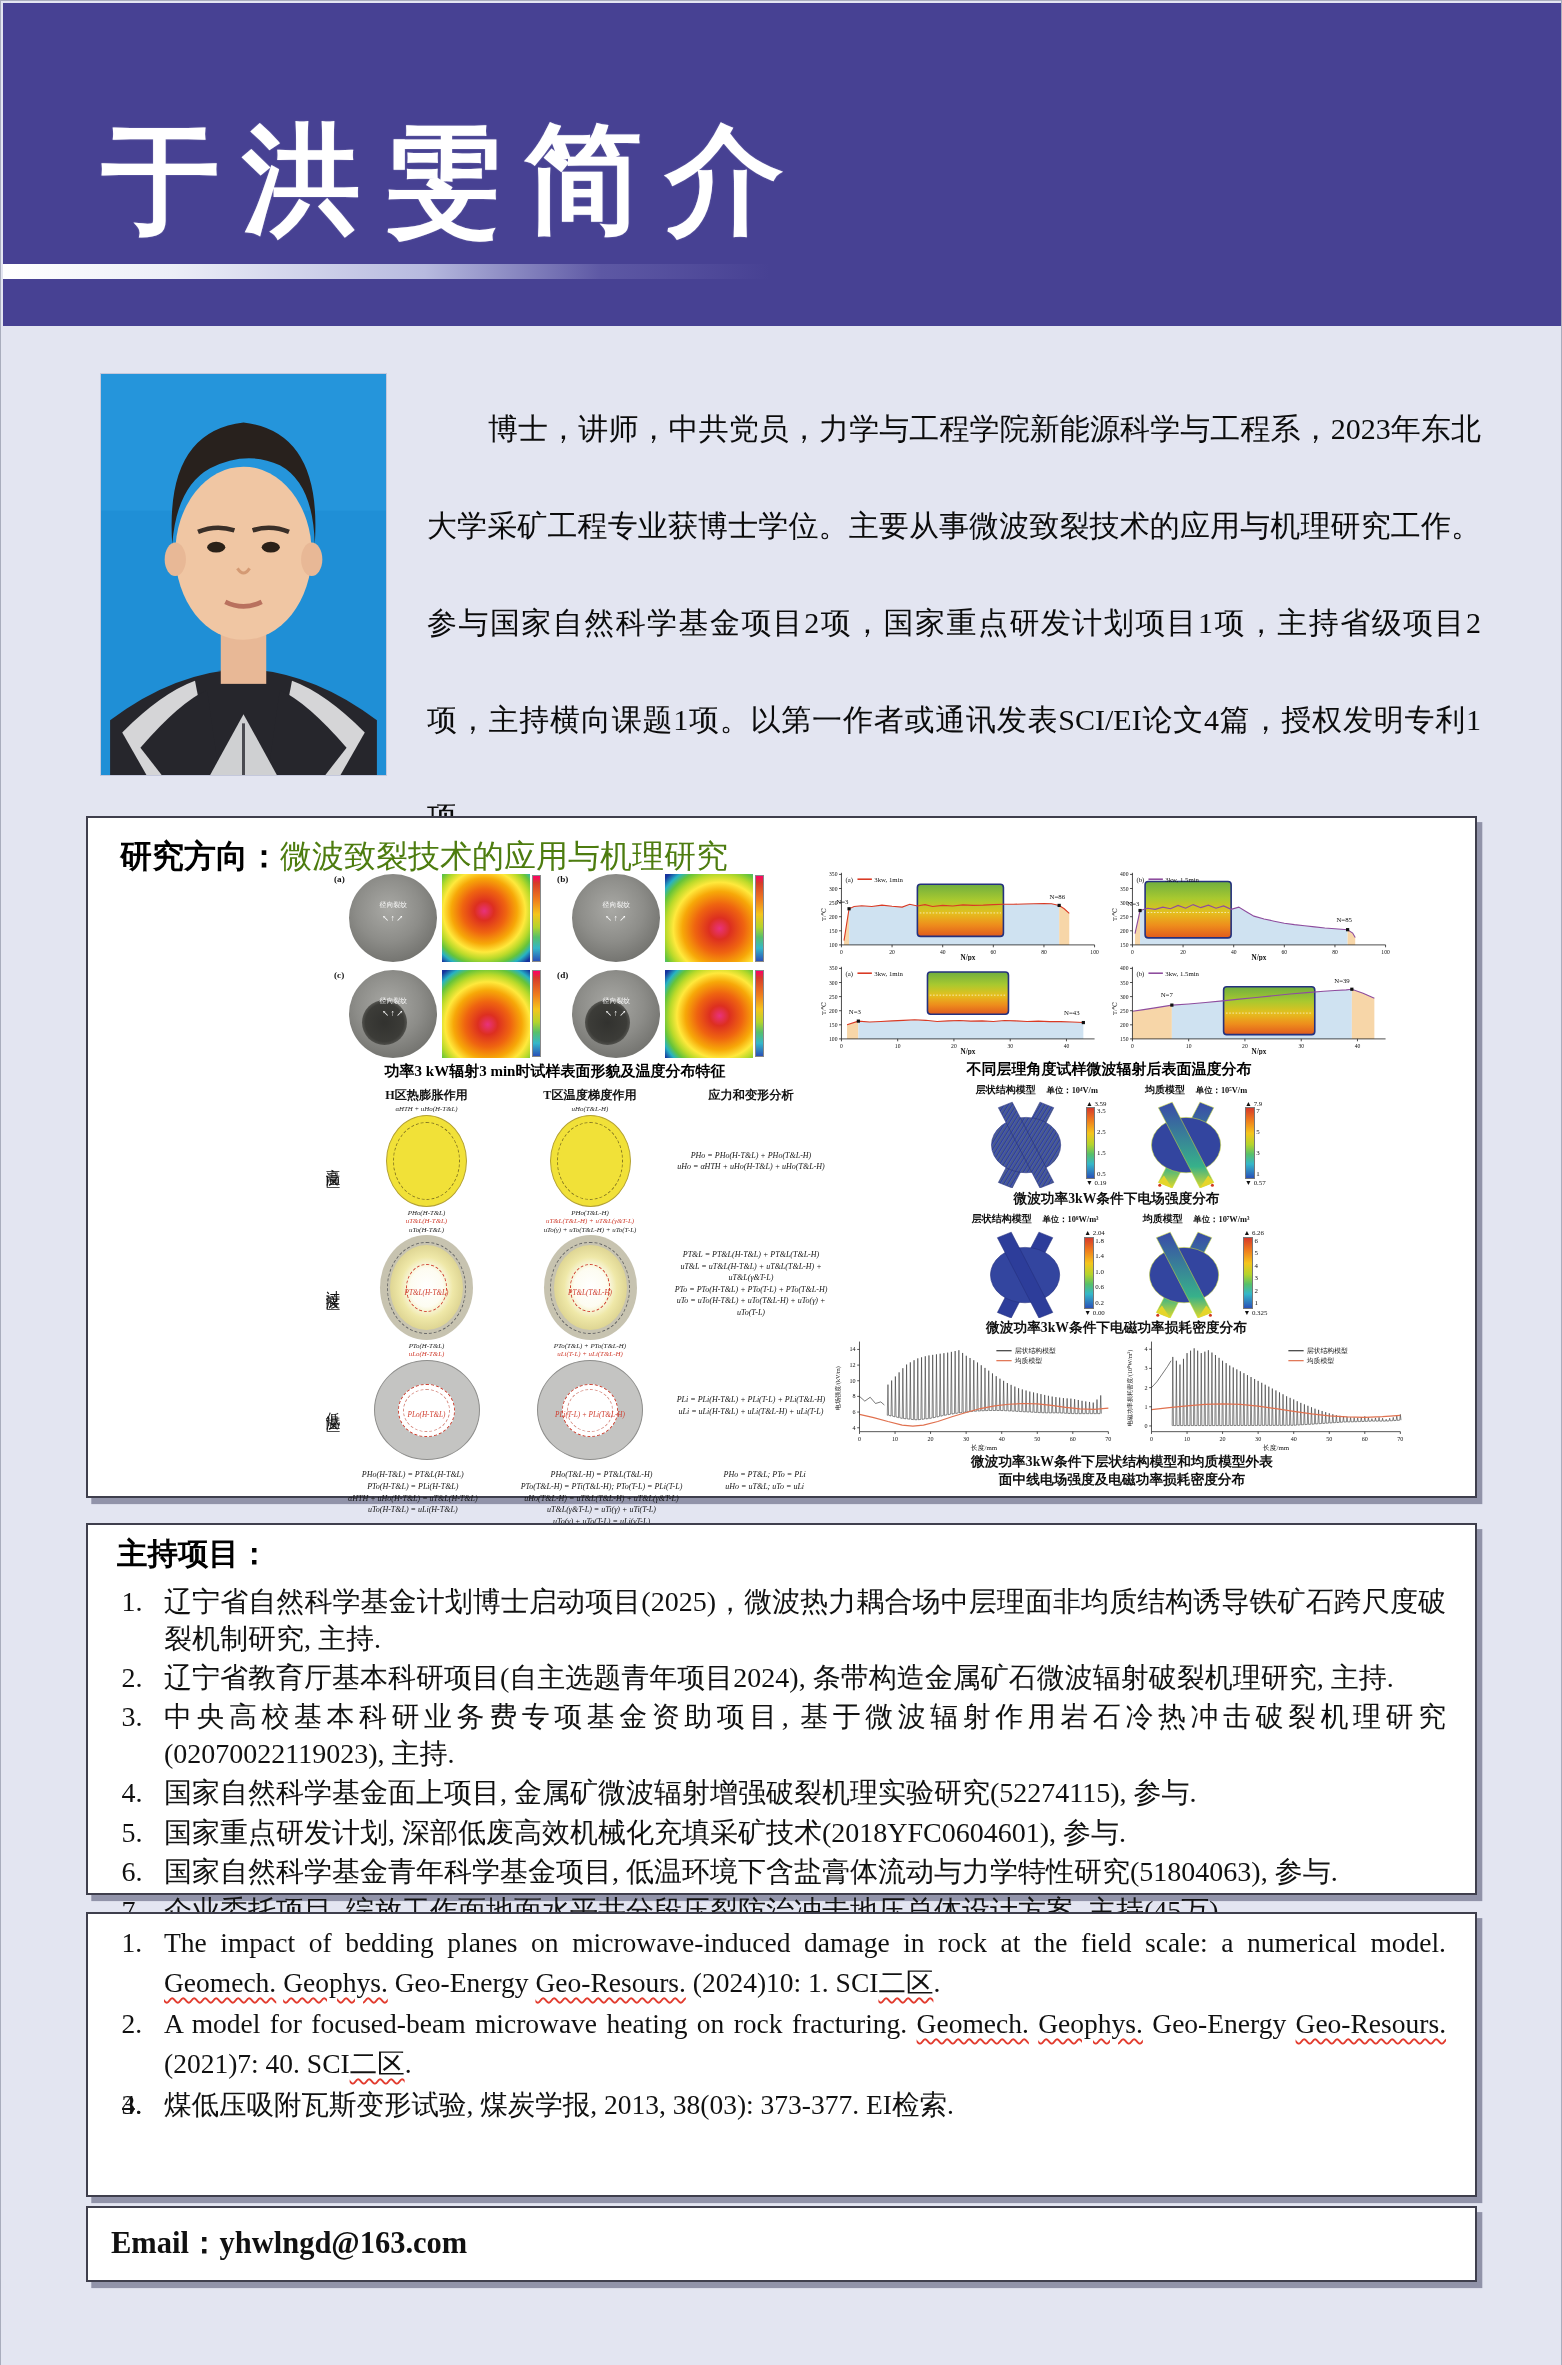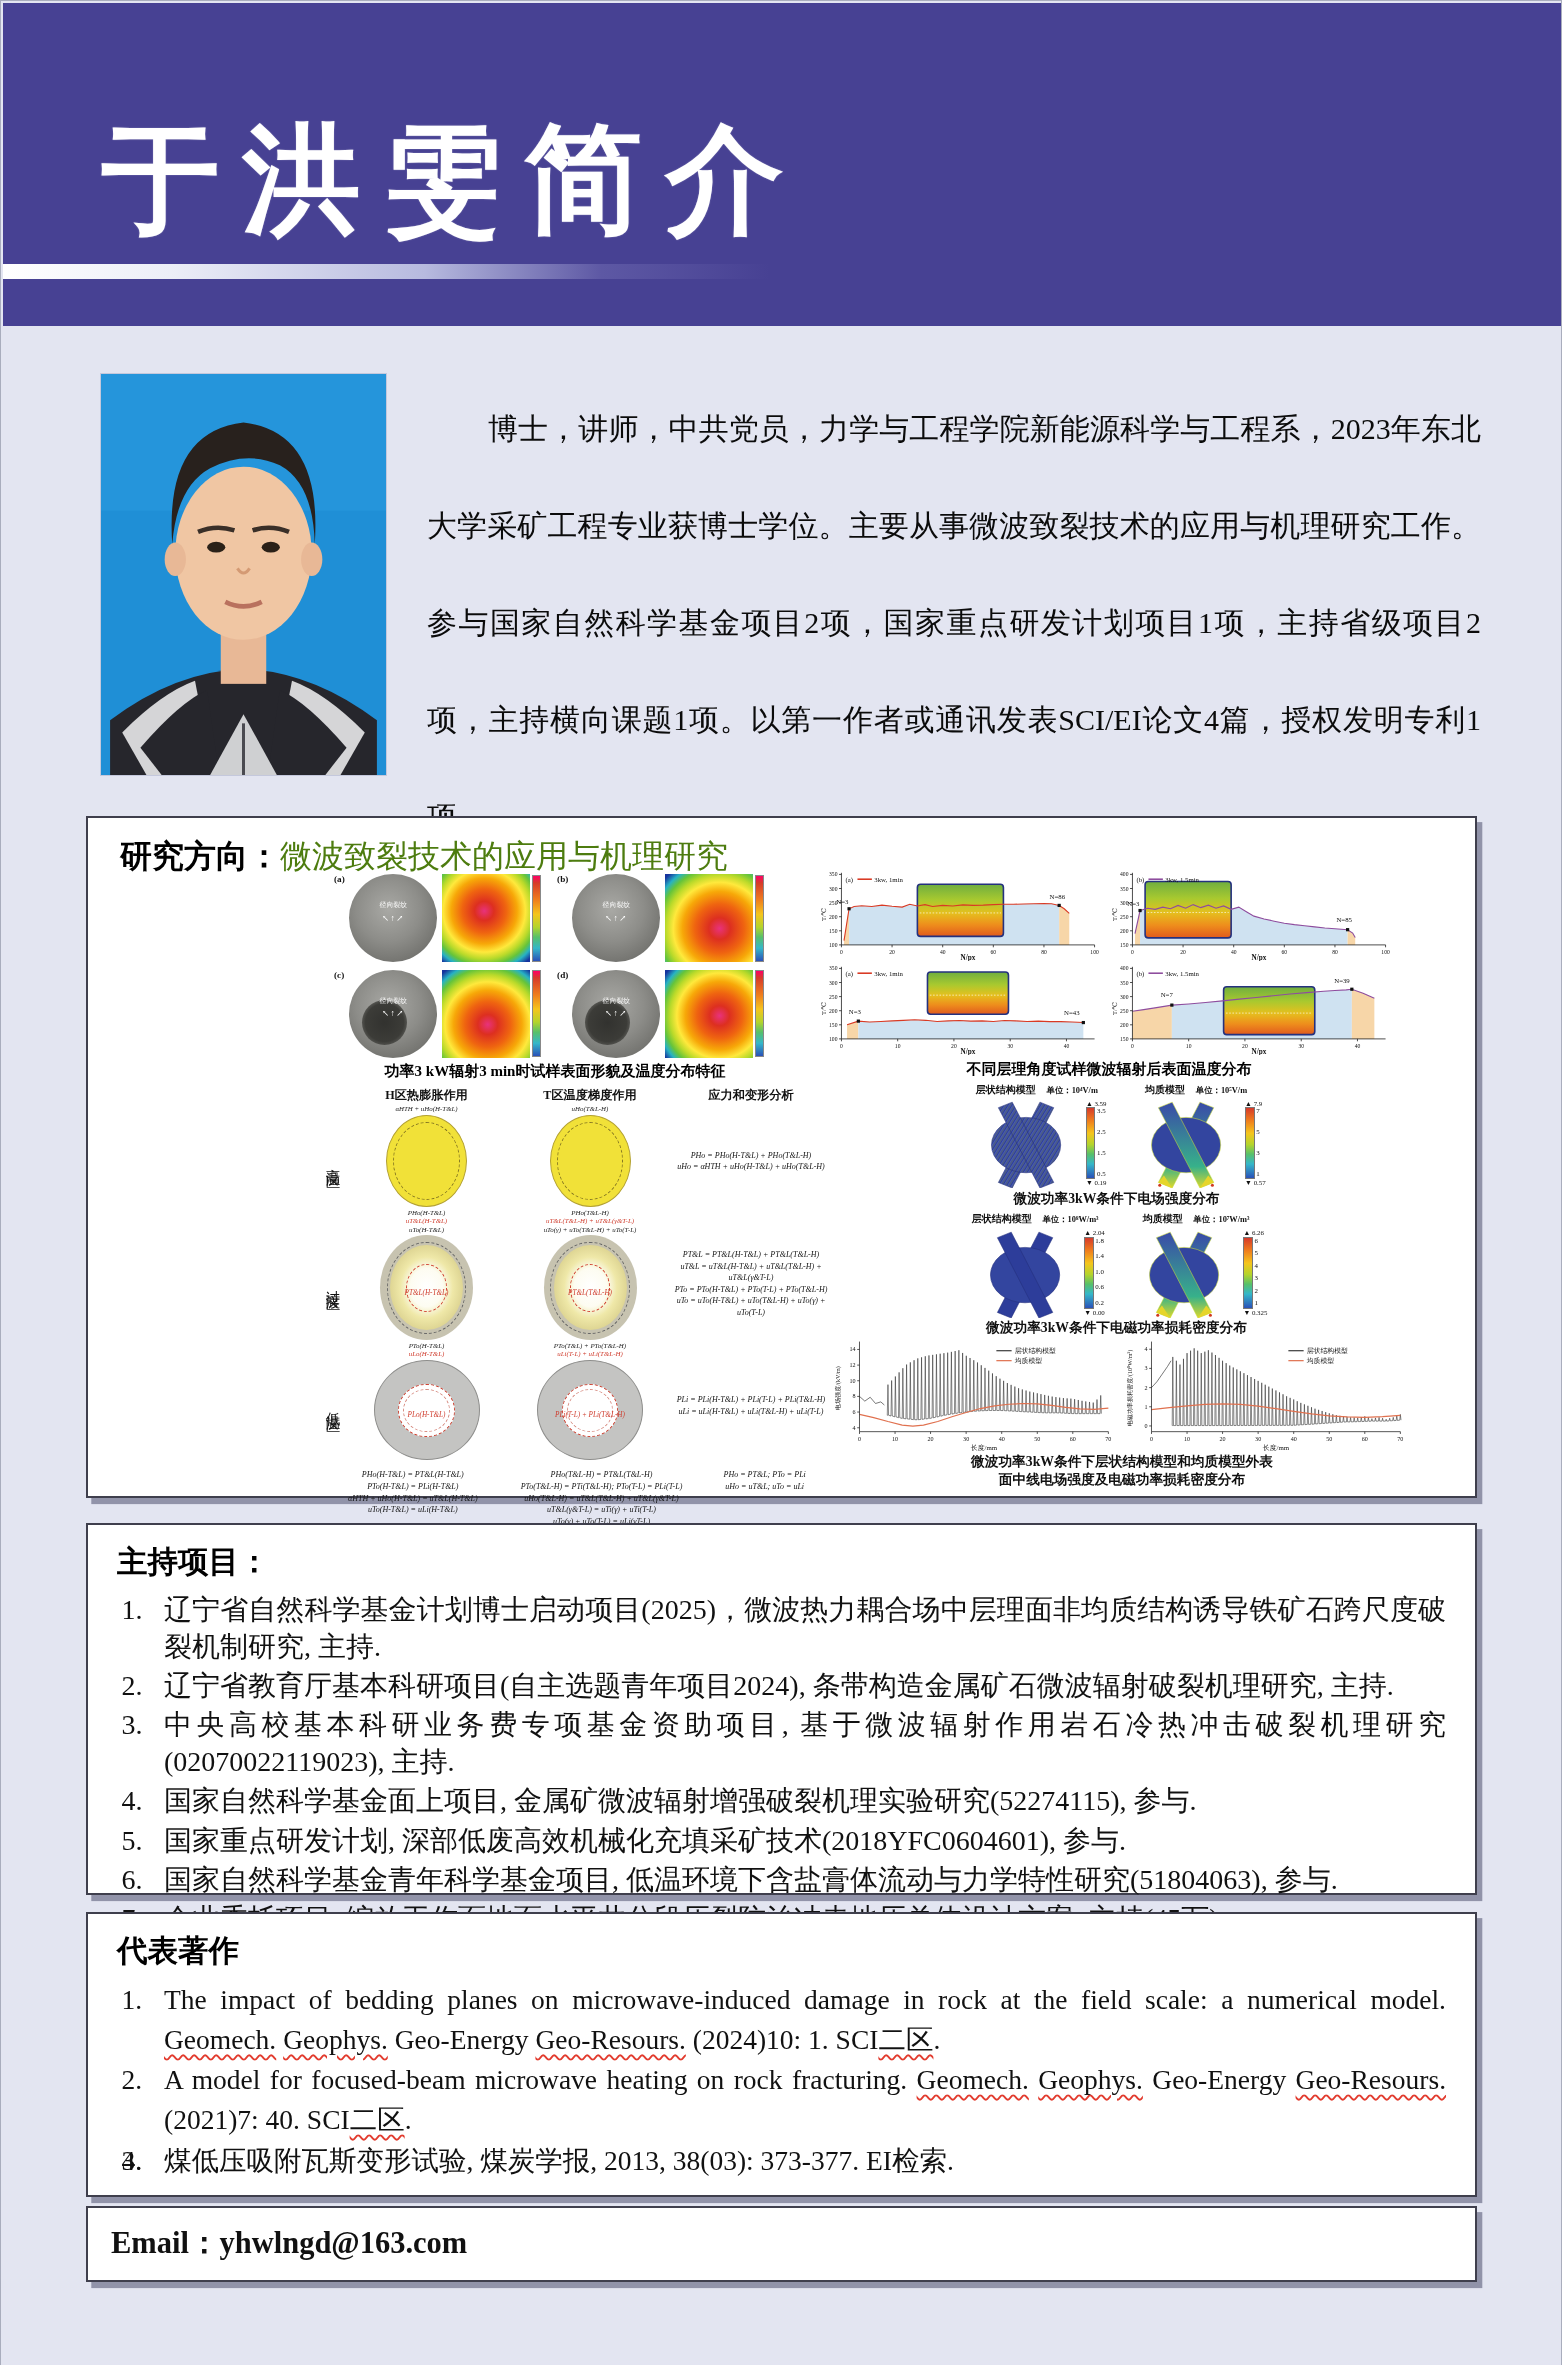--- a/index.html
+++ b/index.html
@@ -22,21 +22,21 @@
   .box{position:absolute;left:85px;width:1391px;background:#ffffff;border:2.3px solid #3f3f4d;
        box-sizing:border-box;box-shadow:5.3px 6.1px 0 #9193a9;}
   .research-box{top:815px;height:682px;}
   .projects-box{top:1522px;height:372px;}
   .pubs-box{top:1911px;height:285px;}
   .email-box{top:2205px;height:76px;}
   .sec-head{position:absolute;left:32px;top:17px;font-size:32px;white-space:nowrap;}
   .sec-label{font-family:"Liberation Sans","DejaVu Sans",sans-serif;font-weight:bold;color:#000000;}
   .sec-rest{font-family:"Liberation Serif",serif;color:#4d7c0f;}
   .list-title{font-family:"Liberation Sans","DejaVu Sans",sans-serif;font-weight:bold;font-size:30.5px;margin:0 0 7.6px 0;color:#000;}
-  .projects-box .inner,.pubs-box .inner{padding:17px 29px 0 29px;}
+  .projects-box .inner,.pubs-box .inner{padding:9px 29px 0 29px;}
   .li{position:relative;padding-left:47px;text-align:justify;}
   .projects-box .li{font-size:28px;line-height:37px;margin-bottom:2.3px;}
   .pubs-box .li{font-size:27.5px;line-height:40px;margin-bottom:0.8px;}
   .li .num{position:absolute;left:4.6px;top:0;}
   .sq{text-decoration-line:underline;text-decoration-style:wavy;text-decoration-color:#e23b2e;
       text-decoration-thickness:1.5px;text-underline-offset:5.3px;}
   .email-line{padding-left:23px;line-height:70px;font-size:30.5px;font-weight:bold;white-space:nowrap;}
   
   .figcap{font-weight:bold;font-size:15px;text-align:center;margin-top:4.6px;color:#000;}
   
@@ -772,21 +772,20 @@
           <div class="li"><span class="num">4.</span><span class="txt">国家自然科学基金面上项目, 金属矿微波辐射增强破裂机理实验研究(52274115), 参与.</span></div>
           <div class="li"><span class="num">5.</span><span class="txt">国家重点研发计划, 深部低废高效机械化充填采矿技术(2018YFC0604601), 参与.</span></div>
           <div class="li"><span class="num">6.</span><span class="txt">国家自然科学基金青年科学基金项目, 低温环境下含盐膏体流动与力学特性研究(51804063), 参与.</span></div>
           <div class="li"><span class="num">7.</span><span class="txt">企业委托项目, 综放工作面地面水平井分段压裂防治冲击地压总体设计方案, 主持(45万).</span></div>
         </div>
     </div>
   </section>
 
   <section class="box pubs-box">
     <div class="inner">
-      <h2 class="list-title">代表著作</h2>
       <div id="pubs-list">
           <div class="li"><span class="num">1.</span><span class="txt">The impact of bedding planes on microwave-induced damage in rock at the field scale: a numerical model. <span class="sq">Geomech.</span> <span class="sq">Geophys.</span> Geo-Energy <span class="sq">Geo-Resours.</span> (2024)10: 1. SCI<span class="sq">二区</span>.</span></div>
           <div class="li"><span class="num">2.</span><span class="txt">A model for focused-beam microwave heating on rock fracturing. <span class="sq">Geomech.</span> <span class="sq">Geophys.</span> Geo-Energy <span class="sq">Geo-Resours.</span> (2021)7: 40. SCI<span class="sq">二区</span>.</span></div>
           <div class="li"><span class="num">3.</span></div>
           <div class="li"><span class="num">4.</span><span class="txt">煤低压吸附瓦斯变形试验, 煤炭学报, 2013, 38(03): 373-377. EI检索.</span></div>
         </div>
     </div>
   </section>
 
   <section class="box email-box">

